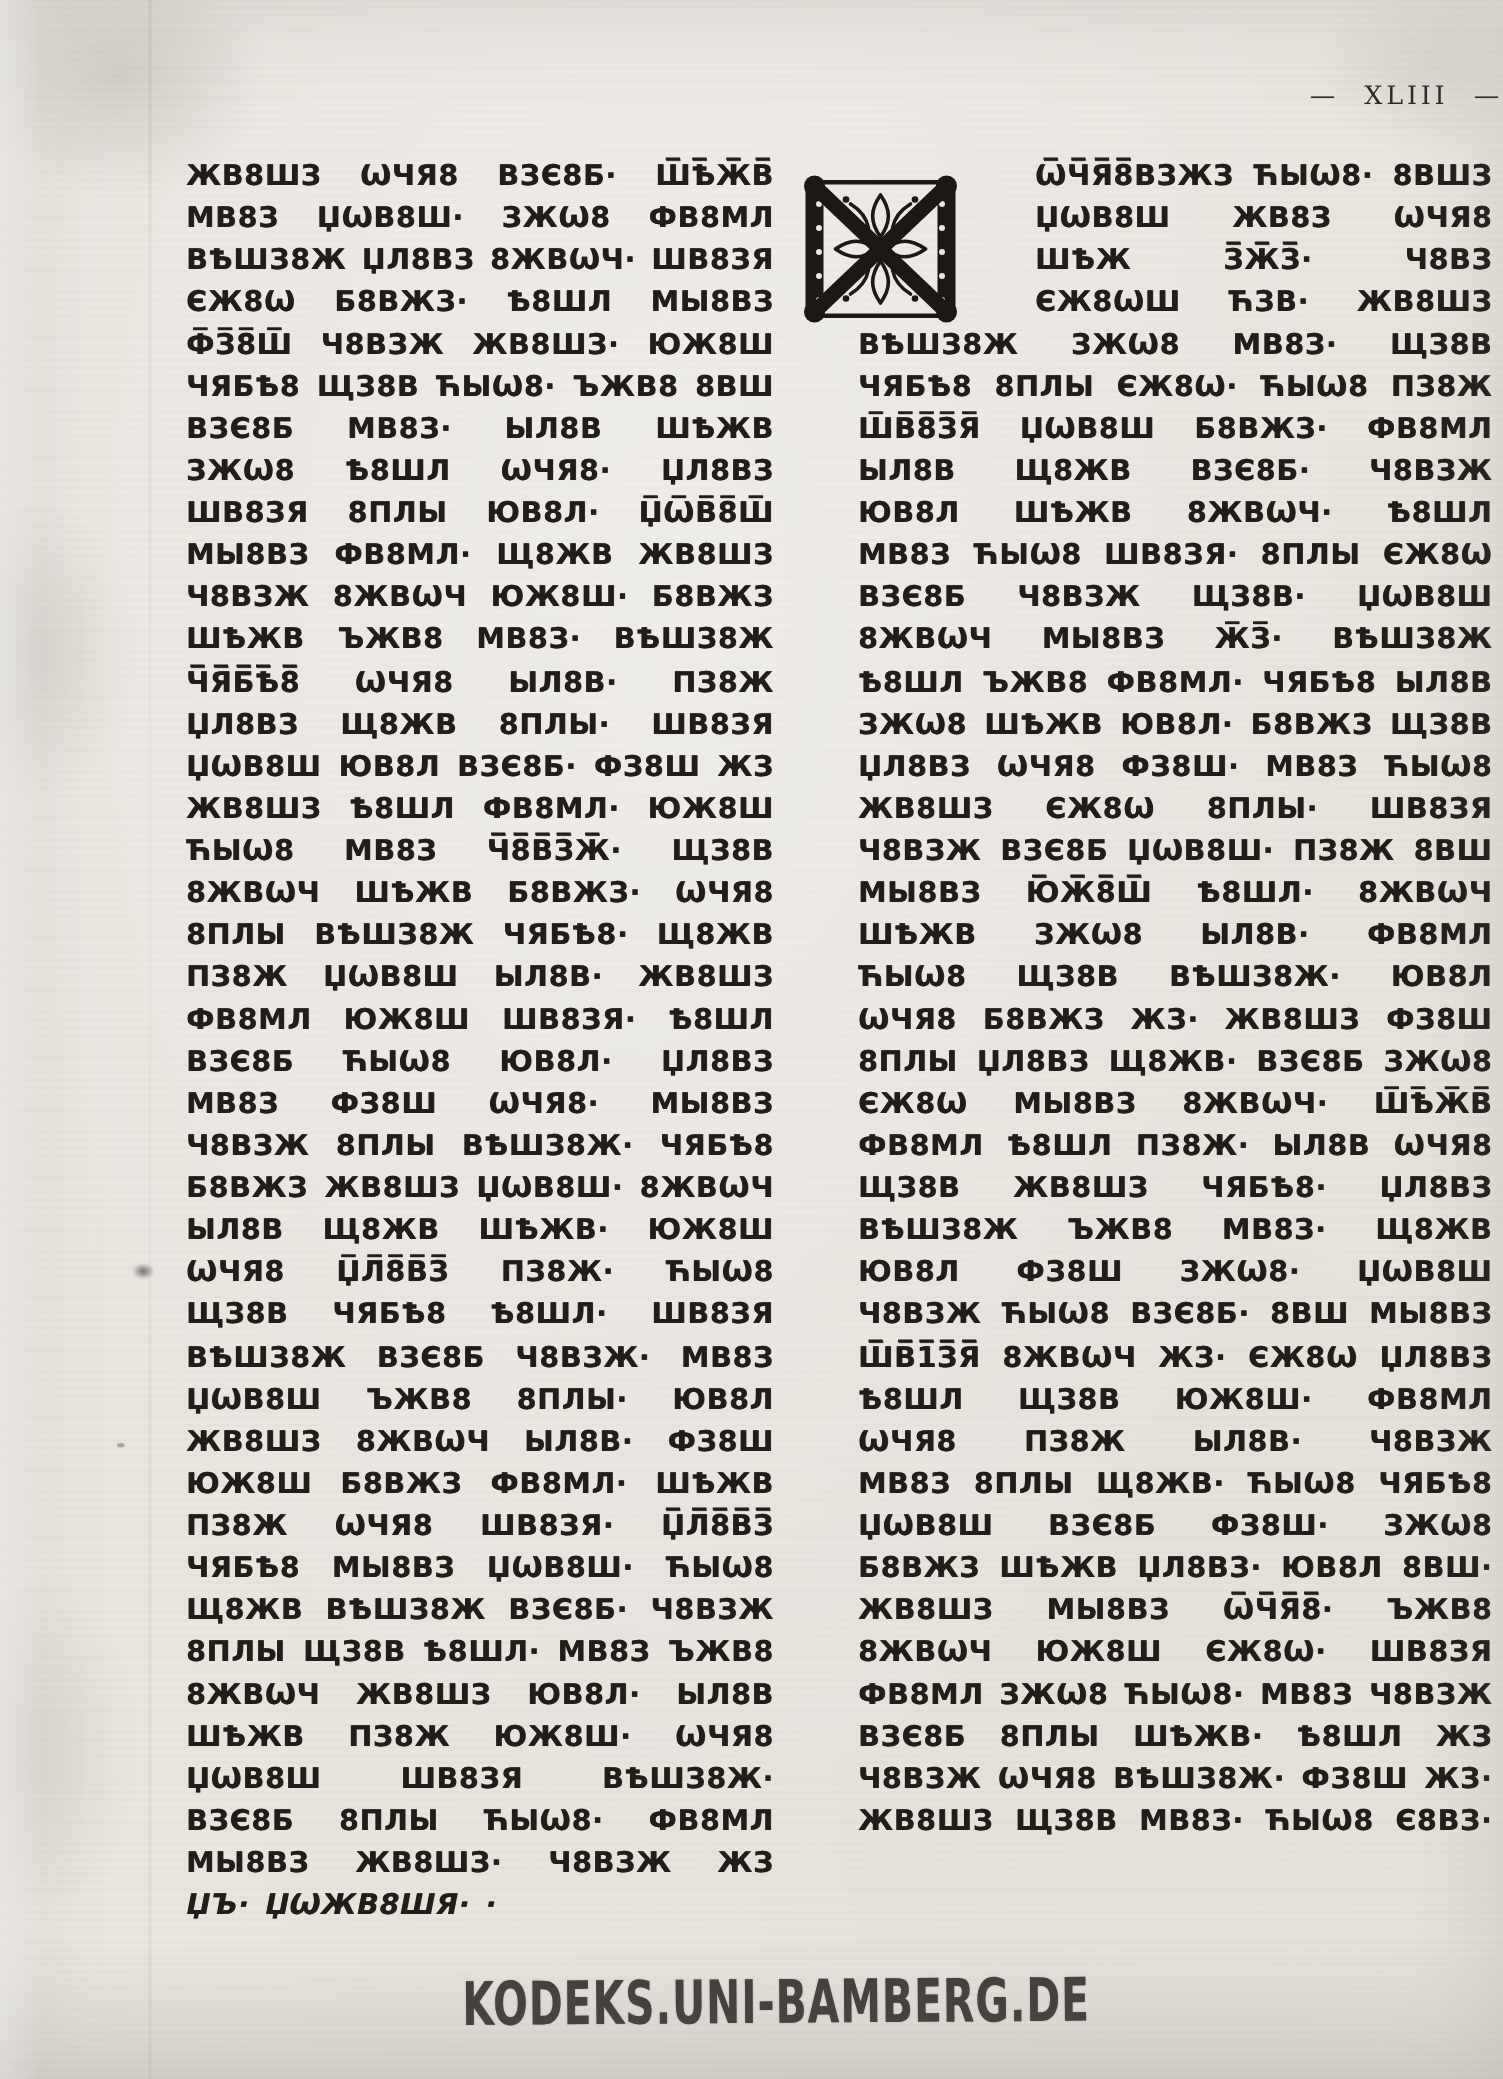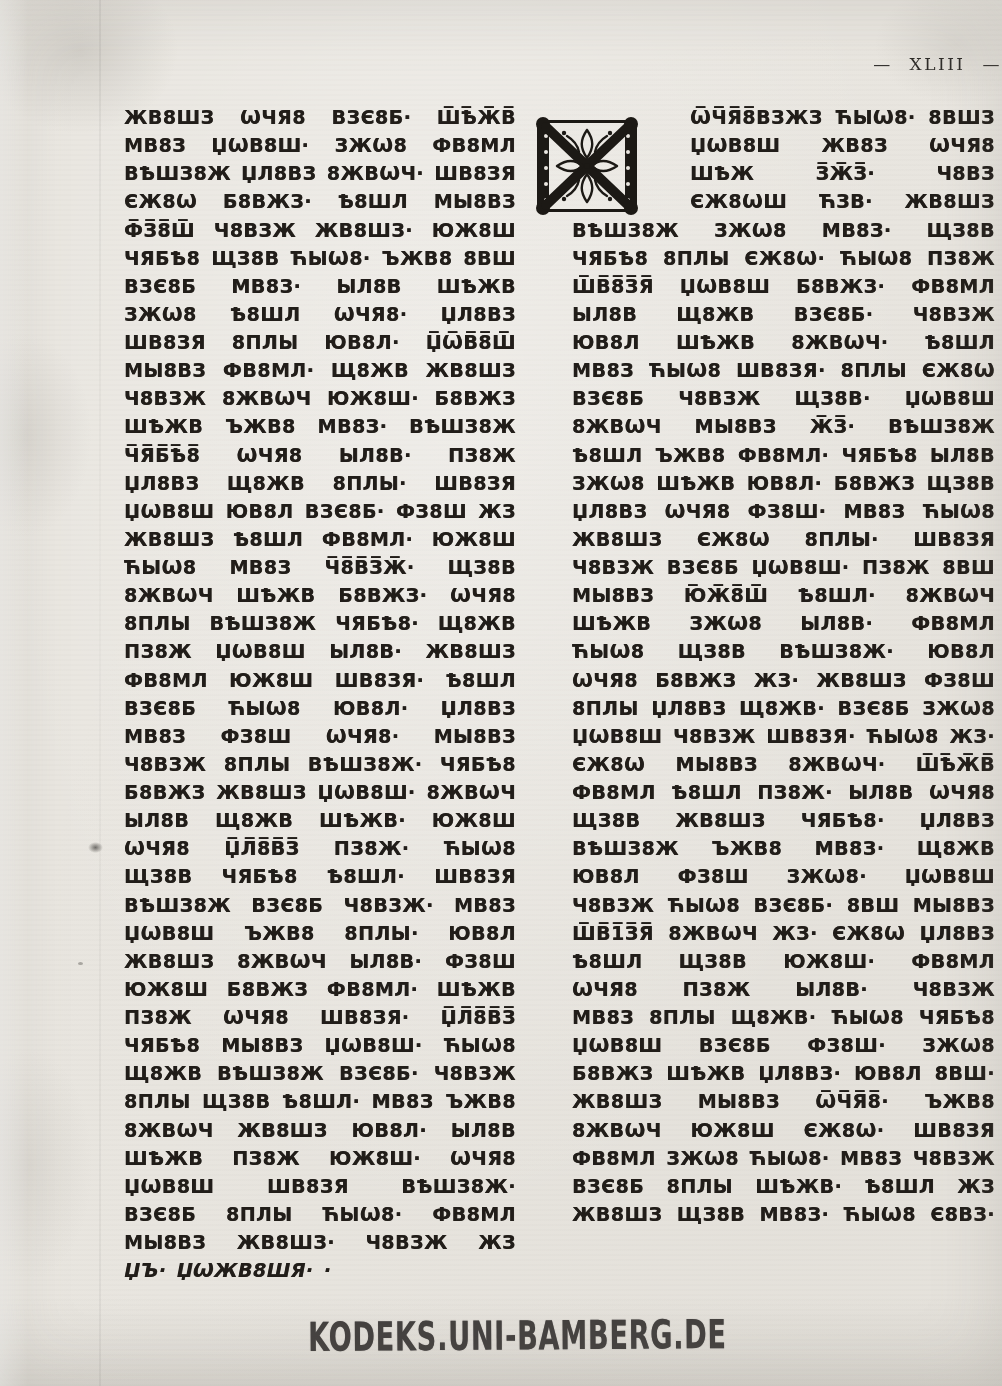--- a/index.html
+++ b/index.html
@@ -140,37 +140,37 @@
       <div class="line">Ѣ8ШЛ ЪЖВ8 ФВ8МЛ· ЧЯБѢ8 ЫЛ8В</div>
       <div class="line">ЗЖѠ8 ШѢЖВ ЮВ8Л· Б8ВЖЗ ЩЗ8В 8Ш</div>
       <div class="line">ЏЛ8ВЗ ѠЧЯ8 ФЗ8Ш· МВ8З ЋЫѠ8 ЖЗ</div>
       <div class="line">ЖВ8ШЗ ЄЖ8Ѡ 8ПЛЫ· ШВ8ЗЯ Щ8ЖВ:</div>
       <div class="line">Ч8ВЗЖ ВЗЄ8Б ЏѠВ8Ш· ПЗ8Ж 8ВШ</div>
       <div class="line">МЫ8ВЗ Ю̅Ж̅8̅Ш̅ Ѣ8ШЛ· 8ЖВѠЧ ЪЖВ8</div>
       <div class="line">ШѢЖВ ЗЖѠ8 ЫЛ8В· ФВ8МЛ ЧЯБѢ8</div>
       <div class="line">ЋЫѠ8 ЩЗ8В ВѢШЗ8Ж· ЮВ8Л МВ8З</div>
       <div class="line">ѠЧЯ8 Б8ВЖЗ ЖЗ· ЖВ8ШЗ ФЗ8Ш 8Л</div>
       <div class="line">8ПЛЫ ЏЛ8ВЗ Щ8ЖВ· ВЗЄ8Б ЗЖѠ8</div>
-      <div class="line">ЏѠВ8Ш Ч8ВЗЖ ШВ8ЗЯ· ЋЫѠ8 ЖЗ·</div>
       <div class="line">ЄЖ8Ѡ МЫ8ВЗ 8ЖВѠЧ· Ш̅Ѣ̅Ж̅В̅ ЮЖ8Ш</div>
       <div class="line">ФВ8МЛ Ѣ8ШЛ ПЗ8Ж· ЫЛ8В ѠЧЯ8 ВШ</div>
       <div class="line">ЩЗ8В ЖВ8ШЗ ЧЯБѢ8· ЏЛ8ВЗ 8ПЛЫ</div>
       <div class="line">ВѢШЗ8Ж ЪЖВ8 МВ8З· Щ8ЖВ Б8ВЖЗ</div>
       <div class="line">ЮВ8Л ФЗ8Ш ЗЖѠ8· ЏѠВ8Ш ШѢЖВ:</div>
       <div class="line">Ч8ВЗЖ ЋЫѠ8 ВЗЄ8Б· 8ВШ МЫ8ВЗ</div>
       <div class="line">Ш̅В̅1̅З̅Я̅ 8ЖВѠЧ ЖЗ· ЄЖ8Ѡ ЏЛ8ВЗ</div>
       <div class="line">Ѣ8ШЛ ЩЗ8В ЮЖ8Ш· ФВ8МЛ ЖВ8ШЗ</div>
       <div class="line">ѠЧЯ8 ПЗ8Ж ЫЛ8В· Ч8ВЗЖ ВѢШЗ8Ж</div>
       <div class="line">МВ8З 8ПЛЫ Щ8ЖВ· ЋЫѠ8 ЧЯБѢ8 ЖЗ</div>
       <div class="line">ЏѠВ8Ш ВЗЄ8Б ФЗ8Ш· ЗЖѠ8 Ѣ8ШЛ</div>
       <div class="line">Б8ВЖЗ ШѢЖВ ЏЛ8ВЗ· ЮВ8Л 8ВШ·</div>
       <div class="line">ЖВ8ШЗ МЫ8ВЗ Ѡ̅Ч̅Я̅8̅· ЪЖВ8 ЩЗ8В</div>
       <div class="line">8ЖВѠЧ ЮЖ8Ш ЄЖ8Ѡ· ШВ8ЗЯ ПЗ8Ж</div>
       <div class="line">ФВ8МЛ ЗЖѠ8 ЋЫѠ8· МВ8З Ч8ВЗЖ</div>
       <div class="line">ВЗЄ8Б 8ПЛЫ ШѢЖВ· Ѣ8ШЛ ЖЗ 8Ш·</div>
+      <div class="line">Ч8ВЗЖ ѠЧЯ8 ВѢШЗ8Ж· ФЗ8Ш ЖЗ·</div>
       <div class="line">ЖВ8ШЗ ЩЗ8В МВ8З· ЋЫѠ8 Є8ВЗ·</div>
     </div>
 
   <div class="initial">
     <svg viewBox="0 0 108 108" width="108" height="108" aria-hidden="true">
       <g fill="#1c1915" stroke="none">
         <circle cx="10" cy="12" r="7"></circle>
           <circle cx="98" cy="12" r="7"></circle>
         <circle cx="10" cy="96" r="7"></circle>
           <circle cx="98" cy="96" r="7"></circle>

